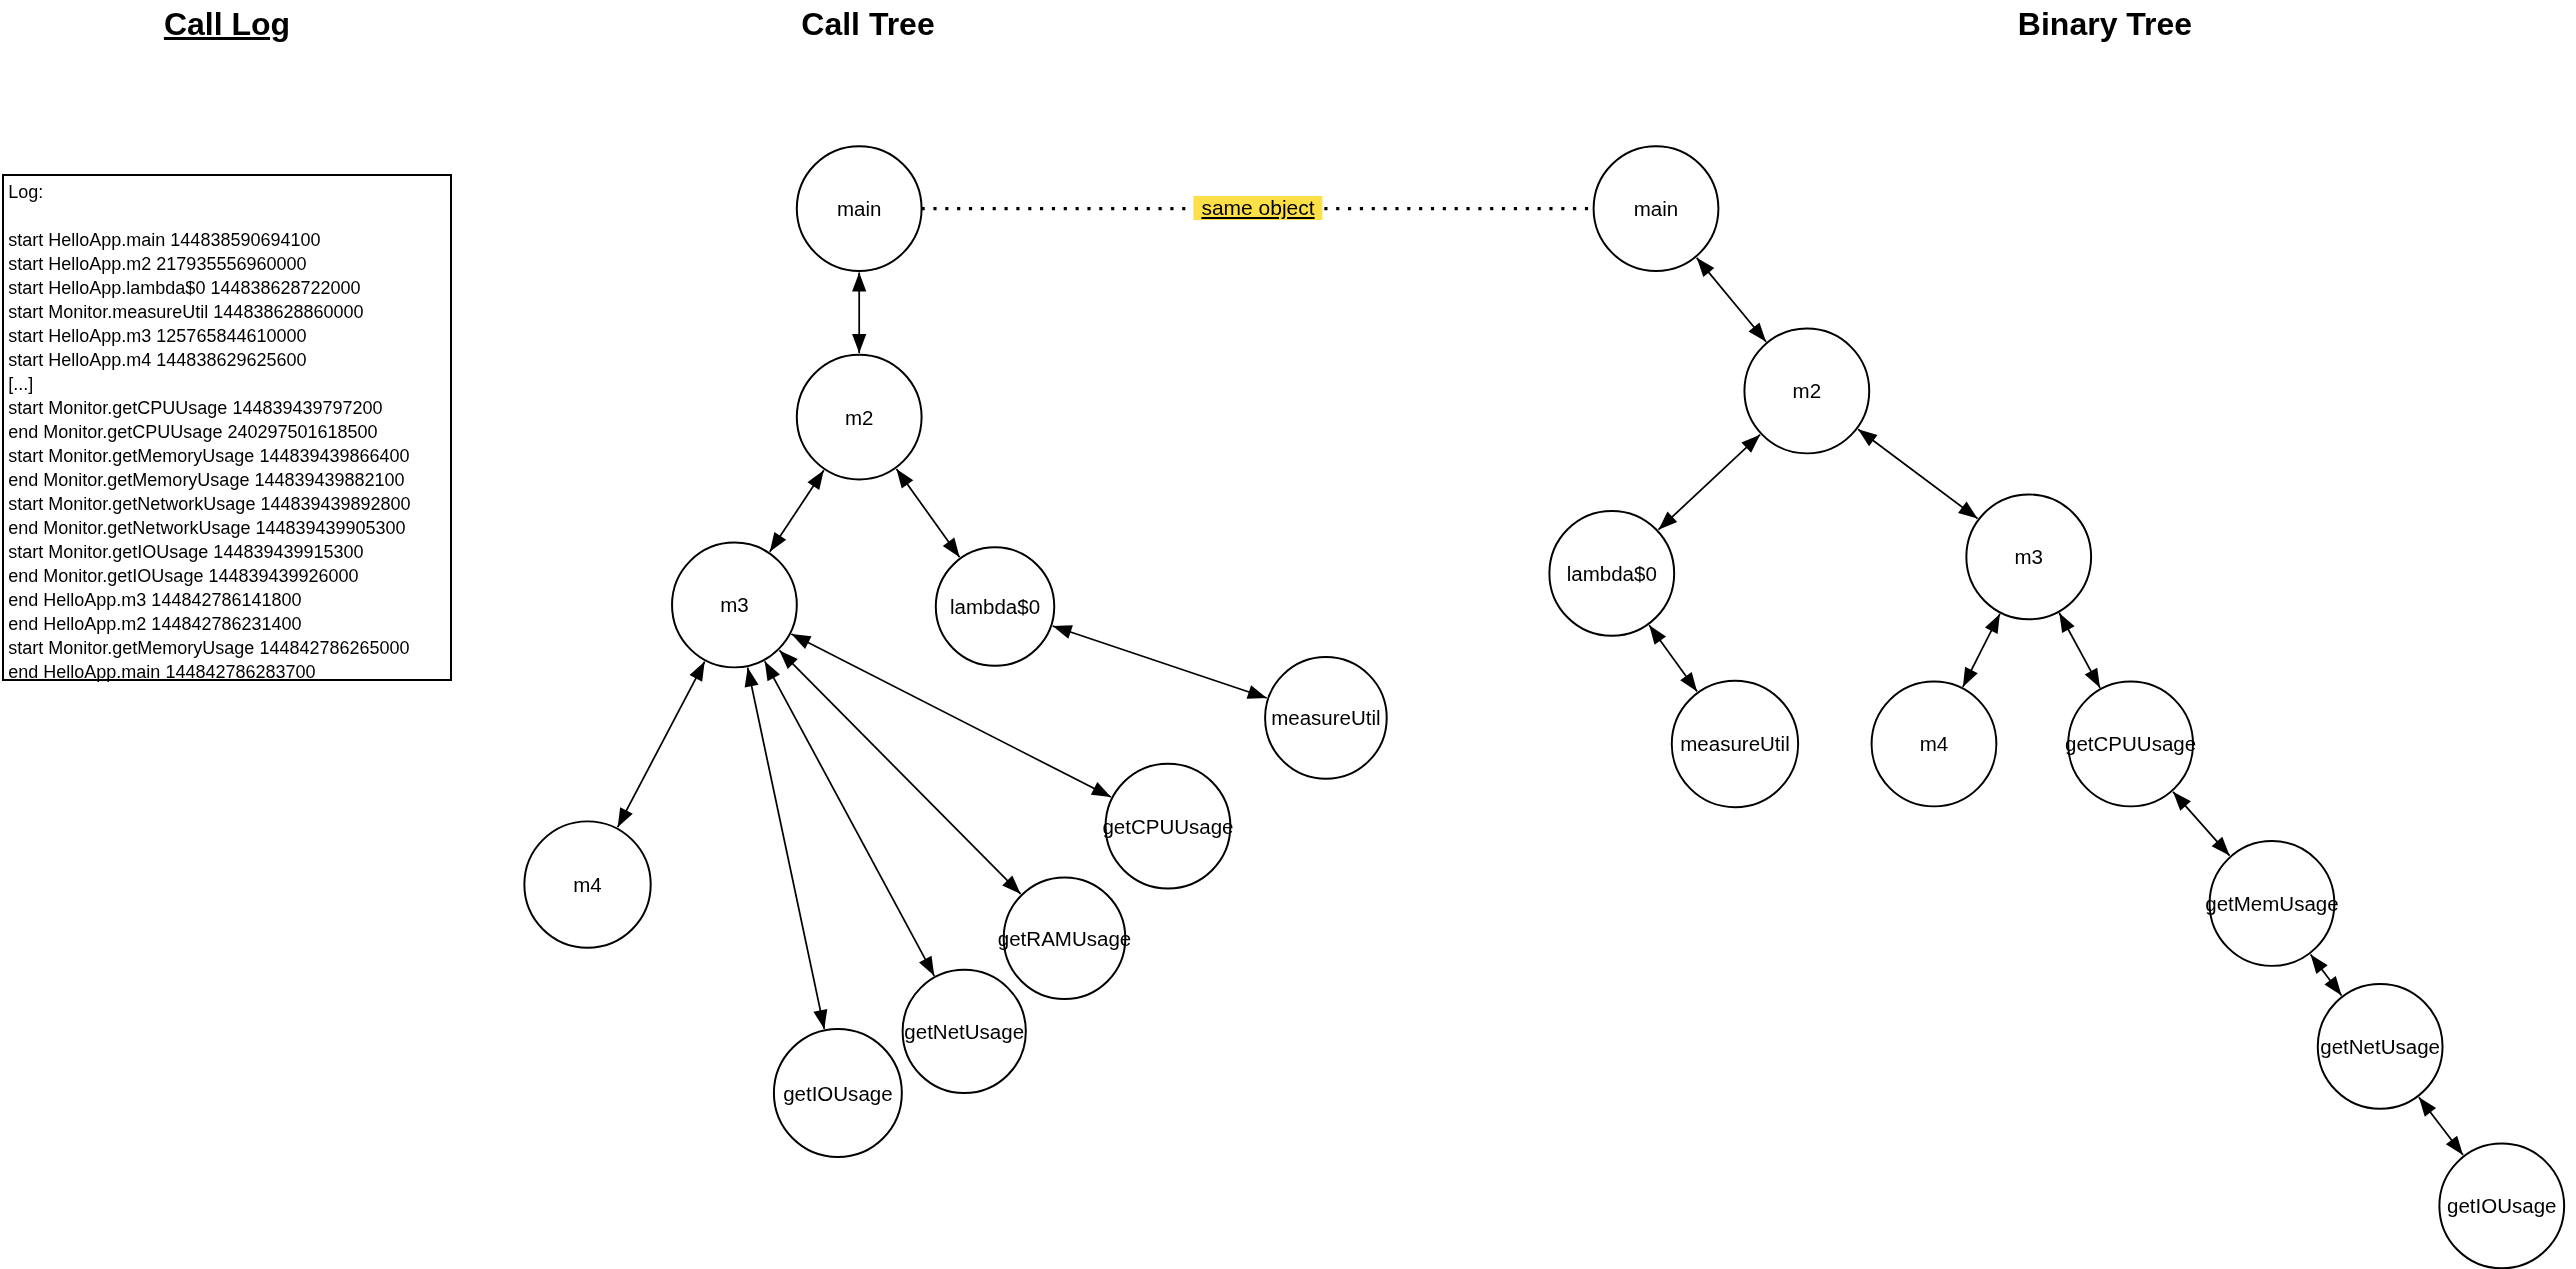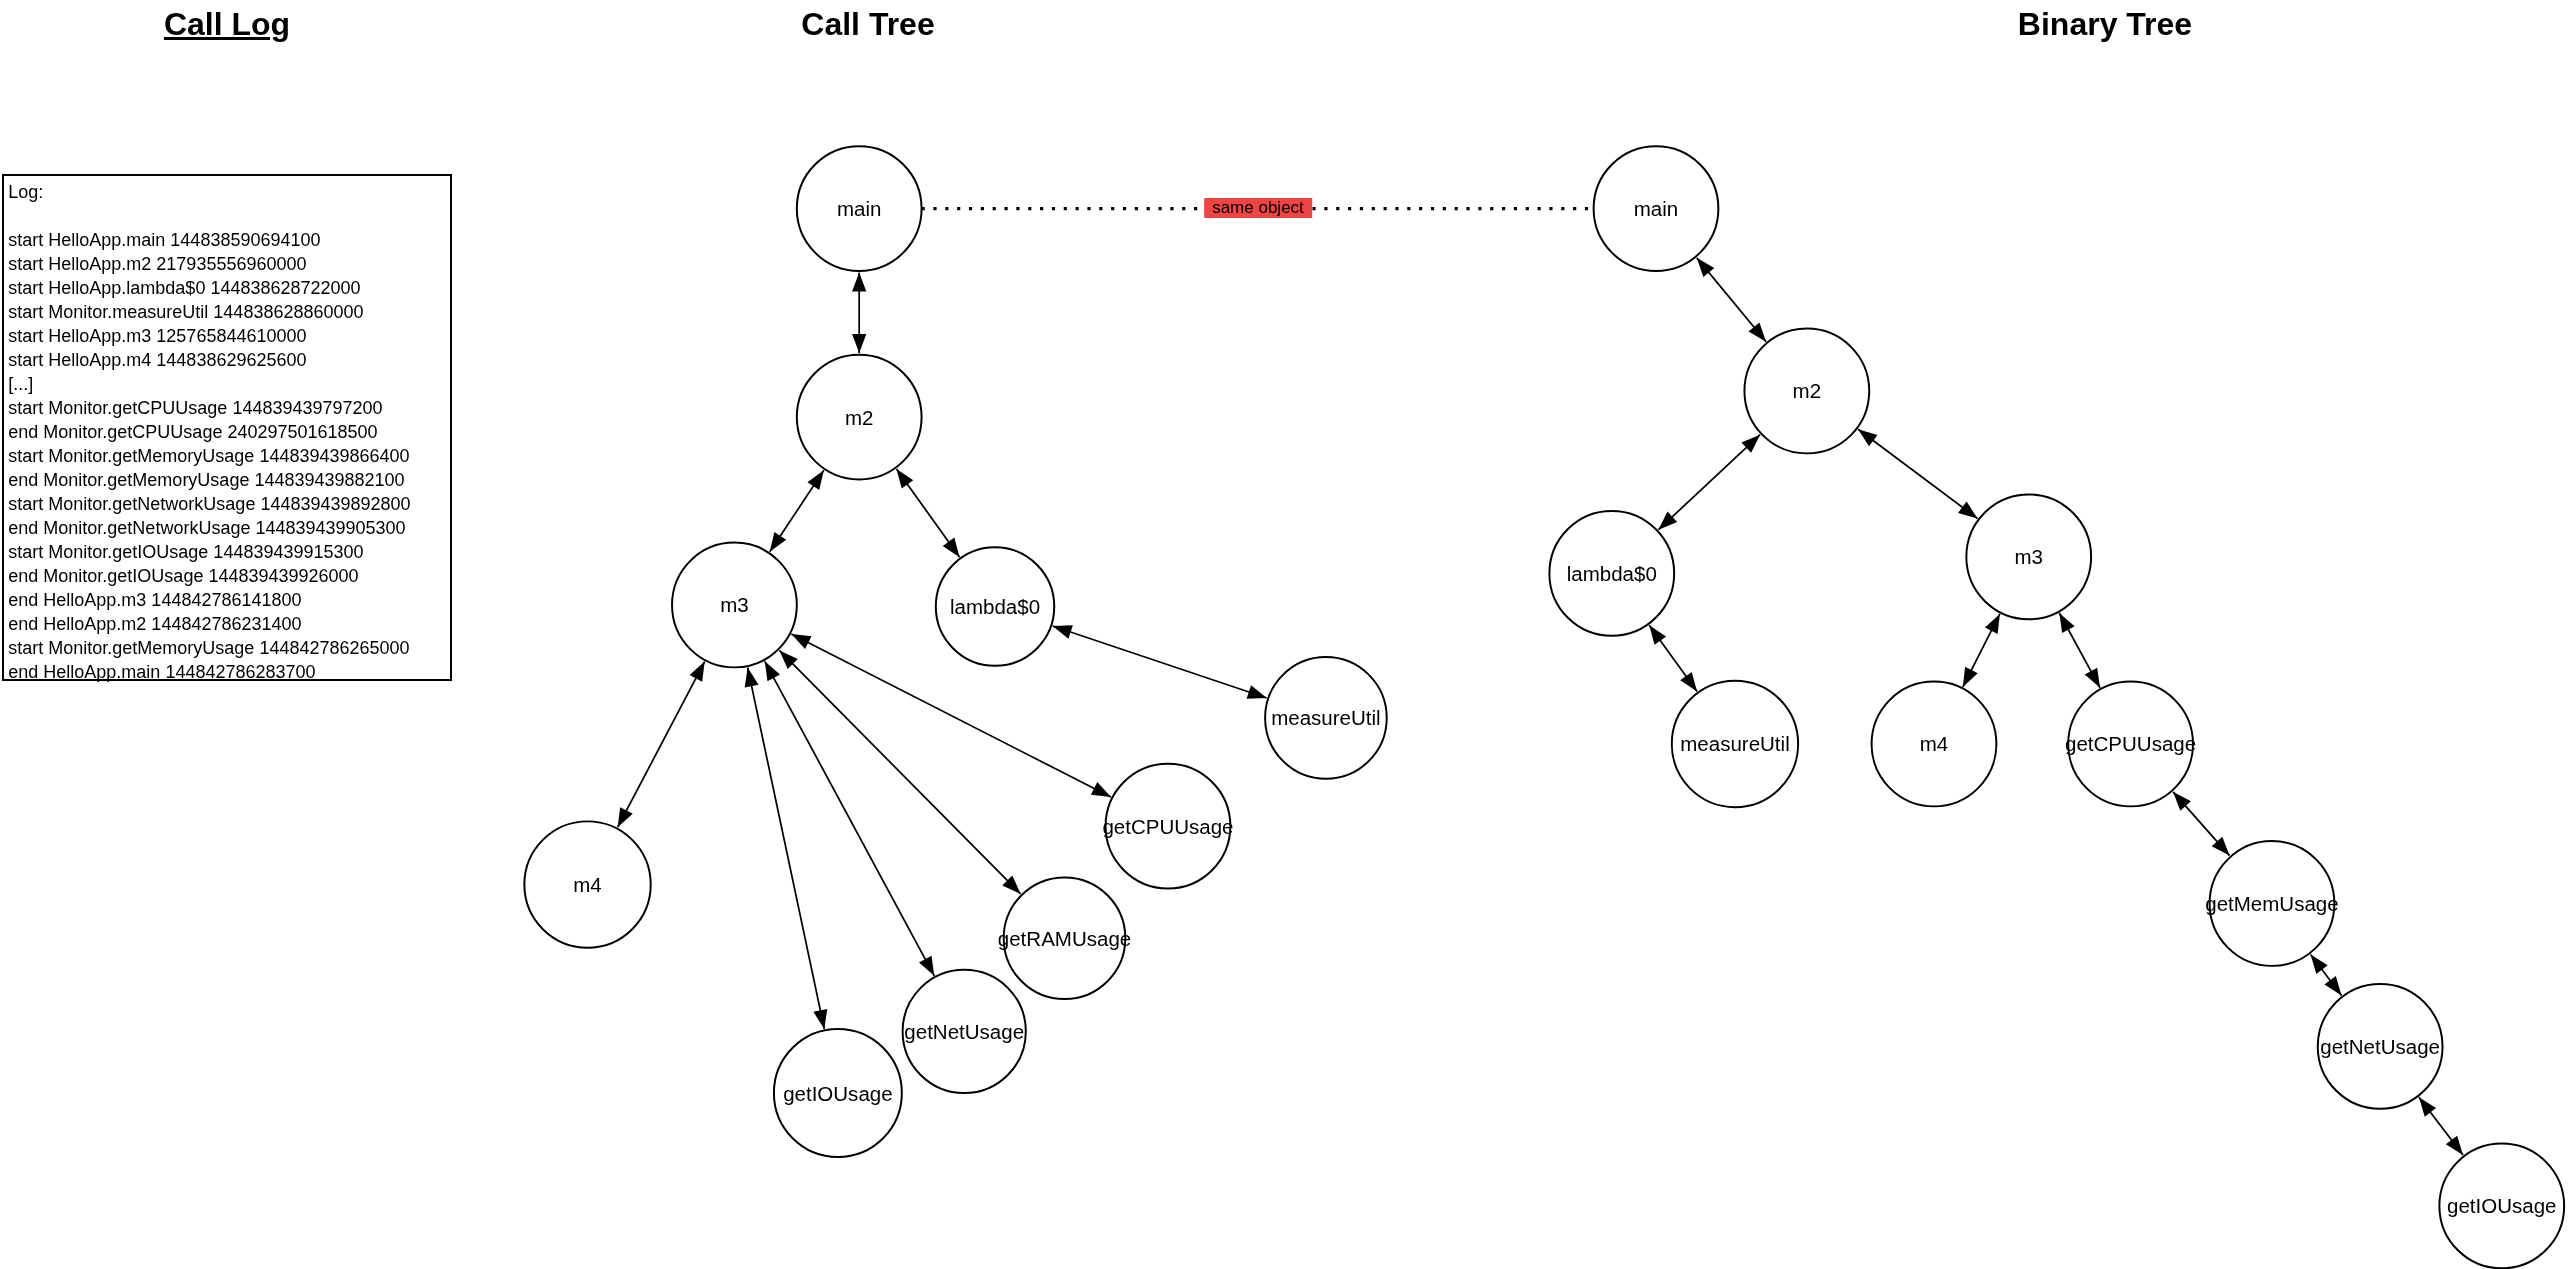--- a/index.html
+++ b/index.html
@@ -50,24 +50,25 @@
     font-size: 18px;
     line-height: 24px;
     background: #ffffff;
   }
   .log-heading { margin-bottom: 24px; }
   .log-line { white-space: nowrap; height: 24px; }
 
   .same-object-label {
     position: absolute;
     transform: translate(-50%, -50%);
-    background: #ef4444;
+    background: #fde047;
     padding: 0 8px;
-    font-size: 17px;
+    font-size: 21px;
     white-space: nowrap;
+    text-decoration: underline;
   }
 </style>
 </head>
 <body>
 
 <div class="canvas">
 
   <div class="section-title title-call-log">Call Log</div>
 
   <div class="section-title title-call-tree">Call Tree</div>

